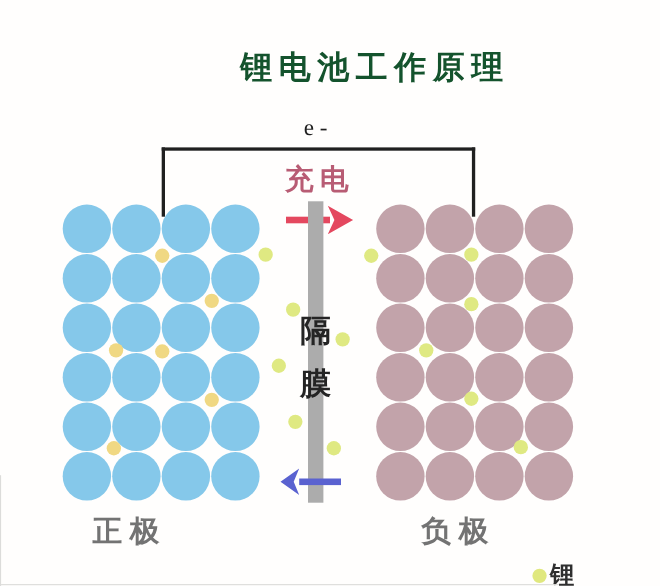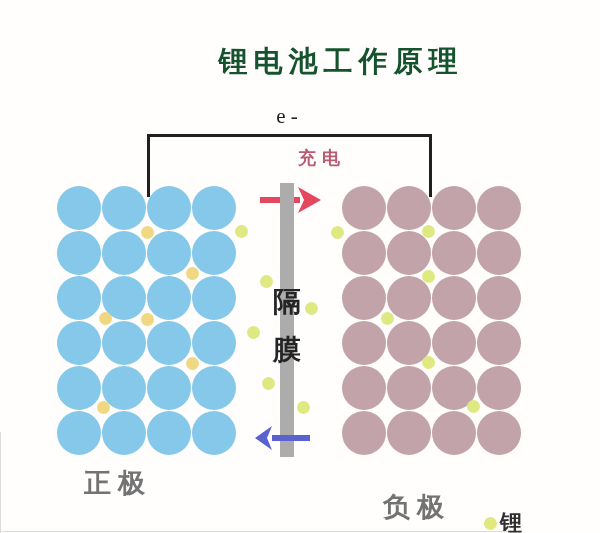--- a/index.html
+++ b/index.html
@@ -10,37 +10,37 @@
   .abs{position:absolute;}
   .page-title{
     top:42px;left:0;width:600px;text-align:center;
     font-size:29px;font-weight:700;letter-spacing:6px;color:#14532d;margin-left:41px;
   }
   .e-label{top:104px;left:237px;width:100px;text-align:center;font-size:21px;color:#1f1f1f;}
   .wire{background:#202020;}
   .wire-h{left:147px;top:134px;width:285px;height:3px;}
   .wire-l{left:147px;top:134px;width:3px;height:63px;}
   .wire-r{left:429px;top:134px;width:3px;height:63px;}
-  .charge-label{top:146px;left:236px;width:110px;text-align:right;font-size:18px;font-weight:700;letter-spacing:6px;}
+  .charge-label{top:146px;left:236px;width:110px;text-align:center;font-size:26px;font-weight:700;letter-spacing:6px;}
   .charge-arrow{left:258px;top:184px;width:64px;height:32px;}
   .discharge-arrow{left:254px;top:424px;width:58px;height:28px;}
   .discharge-label{top:455px;left:235px;width:110px;text-align:center;font-size:23px;font-weight:700;letter-spacing:5px;}
   .sep-bar{left:280px;top:183px;width:14px;height:274px;}
   .sep-text{left:271px;top:288px;width:32px;text-align:center;color:#242424;}
   .sep-text span{display:block;font-size:28px;font-weight:700;line-height:1;}
   .sep-text span + span{margin-top:20px;}
   .particle-grid{display:grid;gap:1px;}
   .grid-left{left:57px;top:186px;}
   .grid-right{left:342px;top:186px;}
   .particle{width:44px;height:44px;border-radius:50%;display:block;}
   .ions{left:0;top:0;width:600px;height:533px;pointer-events:none;}
   .ion{position:absolute;width:13px;height:13px;border-radius:50%;}
   .pole-label{top:465px;width:120px;text-align:left;font-size:27px;font-weight:700;letter-spacing:7px;color:#737373;}
   .pole-pos{left:84px;}
-  .pole-neg{left:383px;margin-top:24px;}
+  .pole-neg{left:383px;}
   .legend{left:484px;top:508px;display:flex;align-items:center;gap:3px;}
   .legend-dot{width:13px;height:13px;border-radius:50%;display:inline-block;}
   .legend-text{font-size:22px;font-weight:700;color:#2f2f2f;}
   .edge-left{left:0;top:432px;width:1px;height:101px;background:#dcdcda;}
   .edge-bottom{left:0;top:531px;width:508px;height:1px;background:#dcdcda;}
 </style>
 </head>
 <body>
 
 <div class="canvas">

